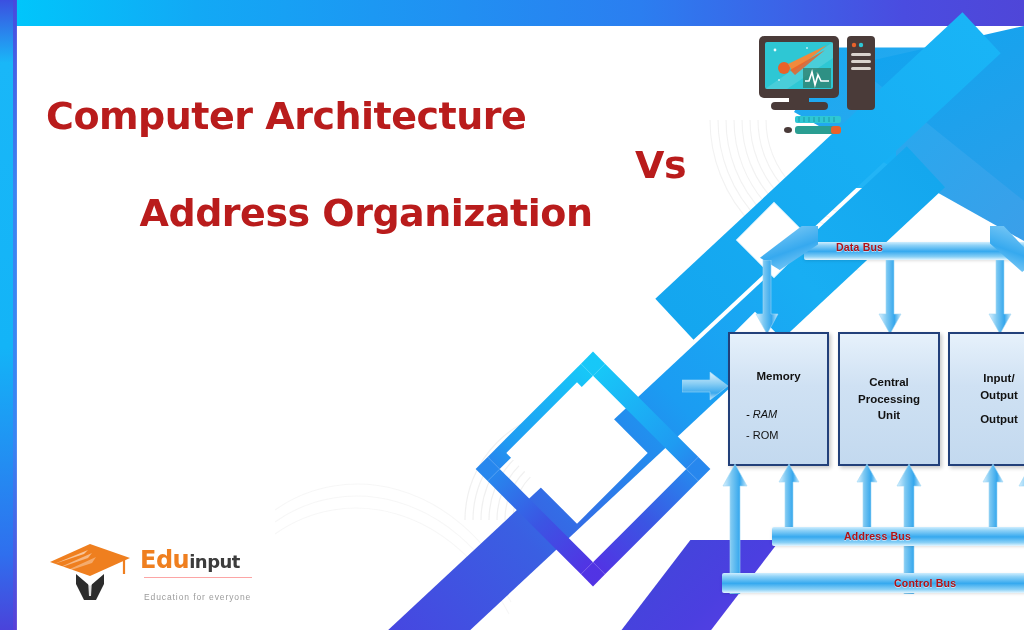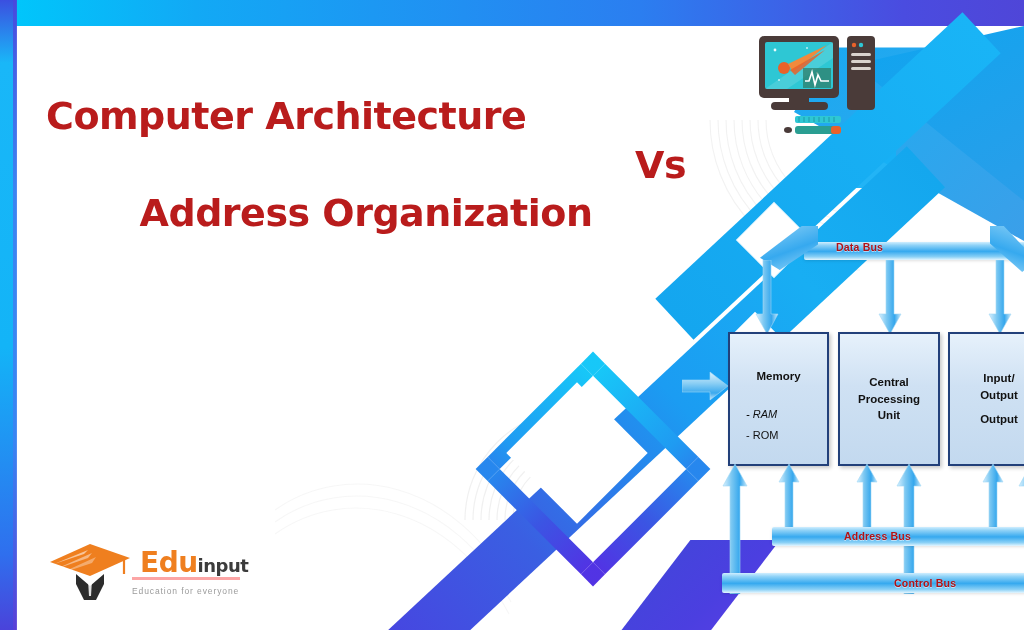--- a/index.html
+++ b/index.html
@@ -147,26 +147,26 @@
     letter-spacing:-0.5px;
   }
   .h-line{display:block;}
   .h-l1{text-align:left;}
   .h-l2{text-align:right;}
   .h-l3{text-align:center;}
 
   
   .logo{position:absolute;left:44px;top:540px;width:200px;height:66px;}
   .logo-text{position:absolute;left:96px;top:6px;}
-  .logo-edu{font-size:28px;font-weight:bold;color:#ef7f1f;font-family:"DejaVu Sans",sans-serif;letter-spacing:-0.5px;}
+  .logo-edu{font-size:24px;font-weight:bold;color:#ef7f1f;font-family:"DejaVu Sans",sans-serif;letter-spacing:-0.5px;}
   .logo-input{font-size:18px;font-weight:bold;color:#3c3c3c;font-family:"DejaVu Sans",sans-serif;letter-spacing:-0.5px;}
   .logo-tag{
-    position:absolute;left:88px;top:37px;
+    position:absolute;left:100px;top:37px;
     font-size:8.5px;color:#9b9b9b;letter-spacing:.9px;
-    border-top:3px solid #fca5a5;padding-top:6px;width:108px;
+    border-top:1px solid #fca5a5;padding-top:14px;width:108px;
   }
 </style>
 </head>
 <body>
 
 <div id="stage">
 
   <div class="top-bar"></div>
   <div class="left-bar"></div>
   <div class="left-bar-inner"></div>

